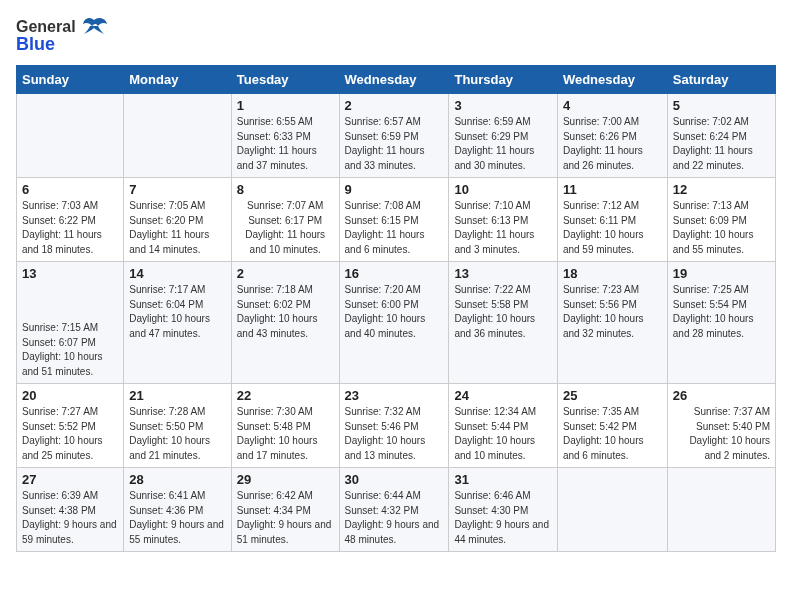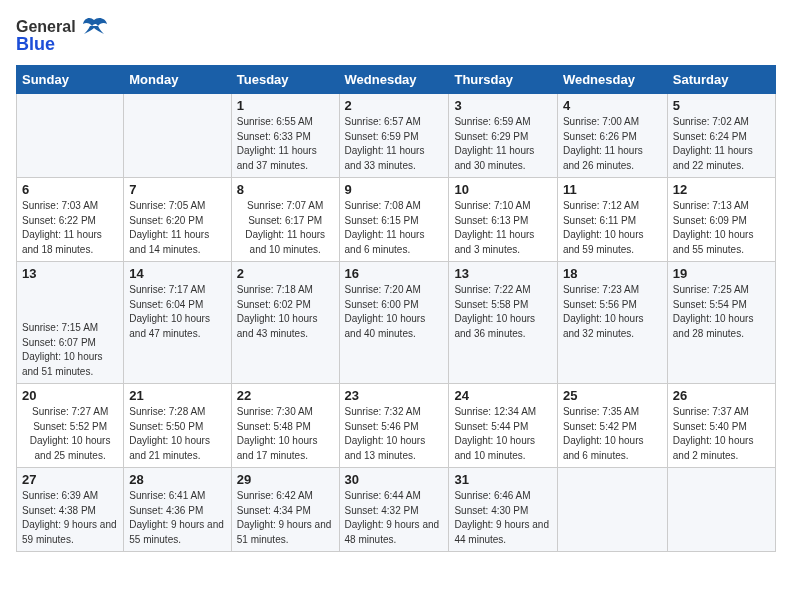--- a/index.html
+++ b/index.html
@@ -234,21 +234,21 @@
         <td>
           <span class="day-num">19</span>
           <div class="day-info" style="white-space: pre-line;">Sunrise: 7:25 AM
 Sunset: 5:54 PM
 Daylight: 10 hours and 28 minutes.</div>
         </td>
       </tr>
       <tr>
         <td>
           <span class="day-num">20</span>
-          <div class="day-info" style="white-space: pre-line; text-align: center;">Sunrise: 7:27 AM
+          <div class="day-info" style="white-space: pre-line;">Sunrise: 7:27 AM
 Sunset: 5:52 PM
 Daylight: 10 hours and 25 minutes.</div>
         </td>
         <td>
           <span class="day-num">21</span>
           <div class="day-info" style="white-space: pre-line;">Sunrise: 7:28 AM
 Sunset: 5:50 PM
 Daylight: 10 hours and 21 minutes.</div>
         </td>
         <td>
@@ -270,21 +270,21 @@
 Daylight: 10 hours and 10 minutes.</div>
         </td>
         <td>
           <span class="day-num">25</span>
           <div class="day-info" style="white-space: pre-line;">Sunrise: 7:35 AM
 Sunset: 5:42 PM
 Daylight: 10 hours and 6 minutes.</div>
         </td>
         <td>
           <span class="day-num">26</span>
-          <div class="day-info" style="white-space: pre-line;">Sunrise: 7:37 AM
+          <div class="day-info" style="white-space: pre-line; text-align: right;">Sunrise: 7:37 AM
 Sunset: 5:40 PM
 Daylight: 10 hours and 2 minutes.</div>
         </td>
       </tr>
       <tr>
         <td>
           <span class="day-num">27</span>
           <div class="day-info" style="white-space: pre-line;">Sunrise: 6:39 AM
 Sunset: 4:38 PM
 Daylight: 9 hours and 59 minutes.</div>

